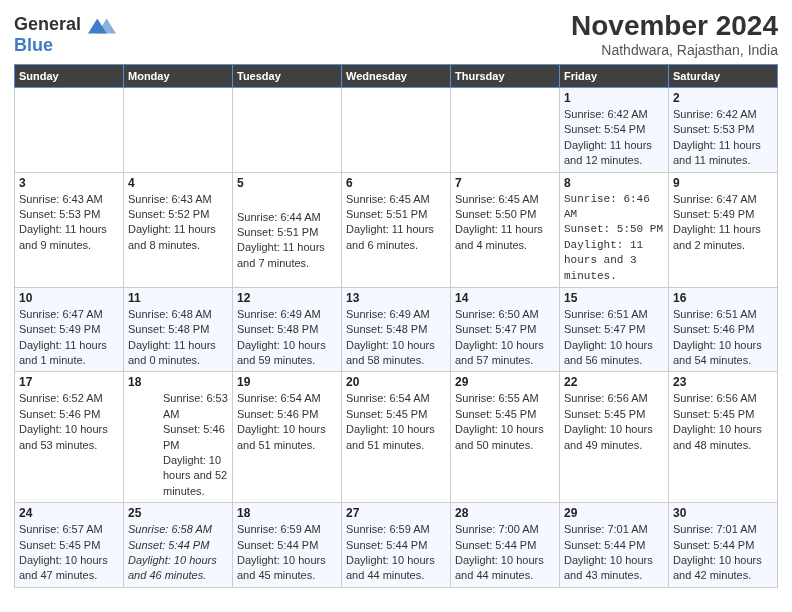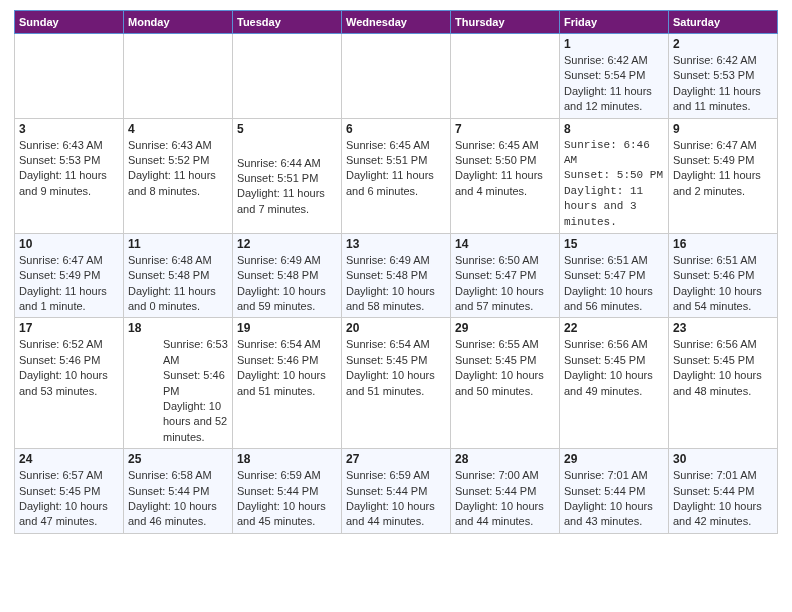--- a/index.html
+++ b/index.html
@@ -41,21 +41,21 @@
     .subtitle {
       font-size: 14px;
       color: #555;
     }
     table {
       width: 100%;
       border-collapse: collapse;
       table-layout: fixed;
     }
     thead tr th {
-      background-color: #701a75;
+      background-color: #404040;
       color: #fff;
       font-size: 11px;
       font-weight: bold;
       padding: 5px 4px;
       text-align: left;
       border: 1px solid #5a8fd4;
     }
     tbody tr td {
       border: 1px solid #ccc;
       vertical-align: top;
@@ -81,20 +81,41 @@
       line-height: 1.4;
     }
     .empty-cell {
       background: #fff !important;
     }
   </style>
 </head>
 <body>
 
 <div class="container">
+  <div class="header-row">
+    <div class="logo">
+      <div>
+        <div style="display:flex;align-items:center;">
+          <div style="font-size:18px;font-weight:bold;color:#333;line-height:1.1;">
+            <span style="color:#333;">General</span>
+            <svg class="logo-icon" viewBox="0 0 30 22" style="display:inline-block;vertical-align:middle;margin-left:2px;">
+              <polygon points="0,20 10,4 20,20" fill="#3f7dc8"></polygon>
+              <polygon points="10,20 20,4 30,20" fill="#3f7dc8" opacity="0.6"></polygon>
+            </svg>
+          </div>
+          <div></div>
+        </div>
+        <div style="font-size:18px;font-weight:bold;color:#3f7dc8;line-height:1;">Blue</div>
+      </div>
+    </div>
+    <div class="title-block">
+      <div class="month-title">November 2024</div>
+      <div class="subtitle">Nathdwara, Rajasthan, India</div>
+    </div>
+  </div>
 
   <table>
     <thead>
       <tr>
         <th>Sunday</th>
         <th>Monday</th>
         <th>Tuesday</th>
         <th>Wednesday</th>
         <th>Thursday</th>
         <th>Friday</th>
@@ -255,21 +276,21 @@
         </tr>
         <tr>
           <td>
             <span class="day-number">24</span>
             <div class="day-info" style="white-space: pre-line;">Sunrise: 6:57 AM
 Sunset: 5:45 PM
 Daylight: 10 hours and 47 minutes.</div>
           </td>
           <td>
             <span class="day-number">25</span>
-            <div class="day-info" style="white-space: pre-line;">Sunrise: 6:58 AM
+            <div class="day-info" style="white-space: pre-line; font-style: italic;">Sunrise: 6:58 AM
 Sunset: 5:44 PM
 Daylight: 10 hours and 46 minutes.</div>
           </td>
           <td>
             <span class="day-number">18</span>
             <div class="day-info" style="white-space: pre-line;">Sunrise: 6:59 AM
 Sunset: 5:44 PM
 Daylight: 10 hours and 45 minutes.</div>
           </td>
           <td>

